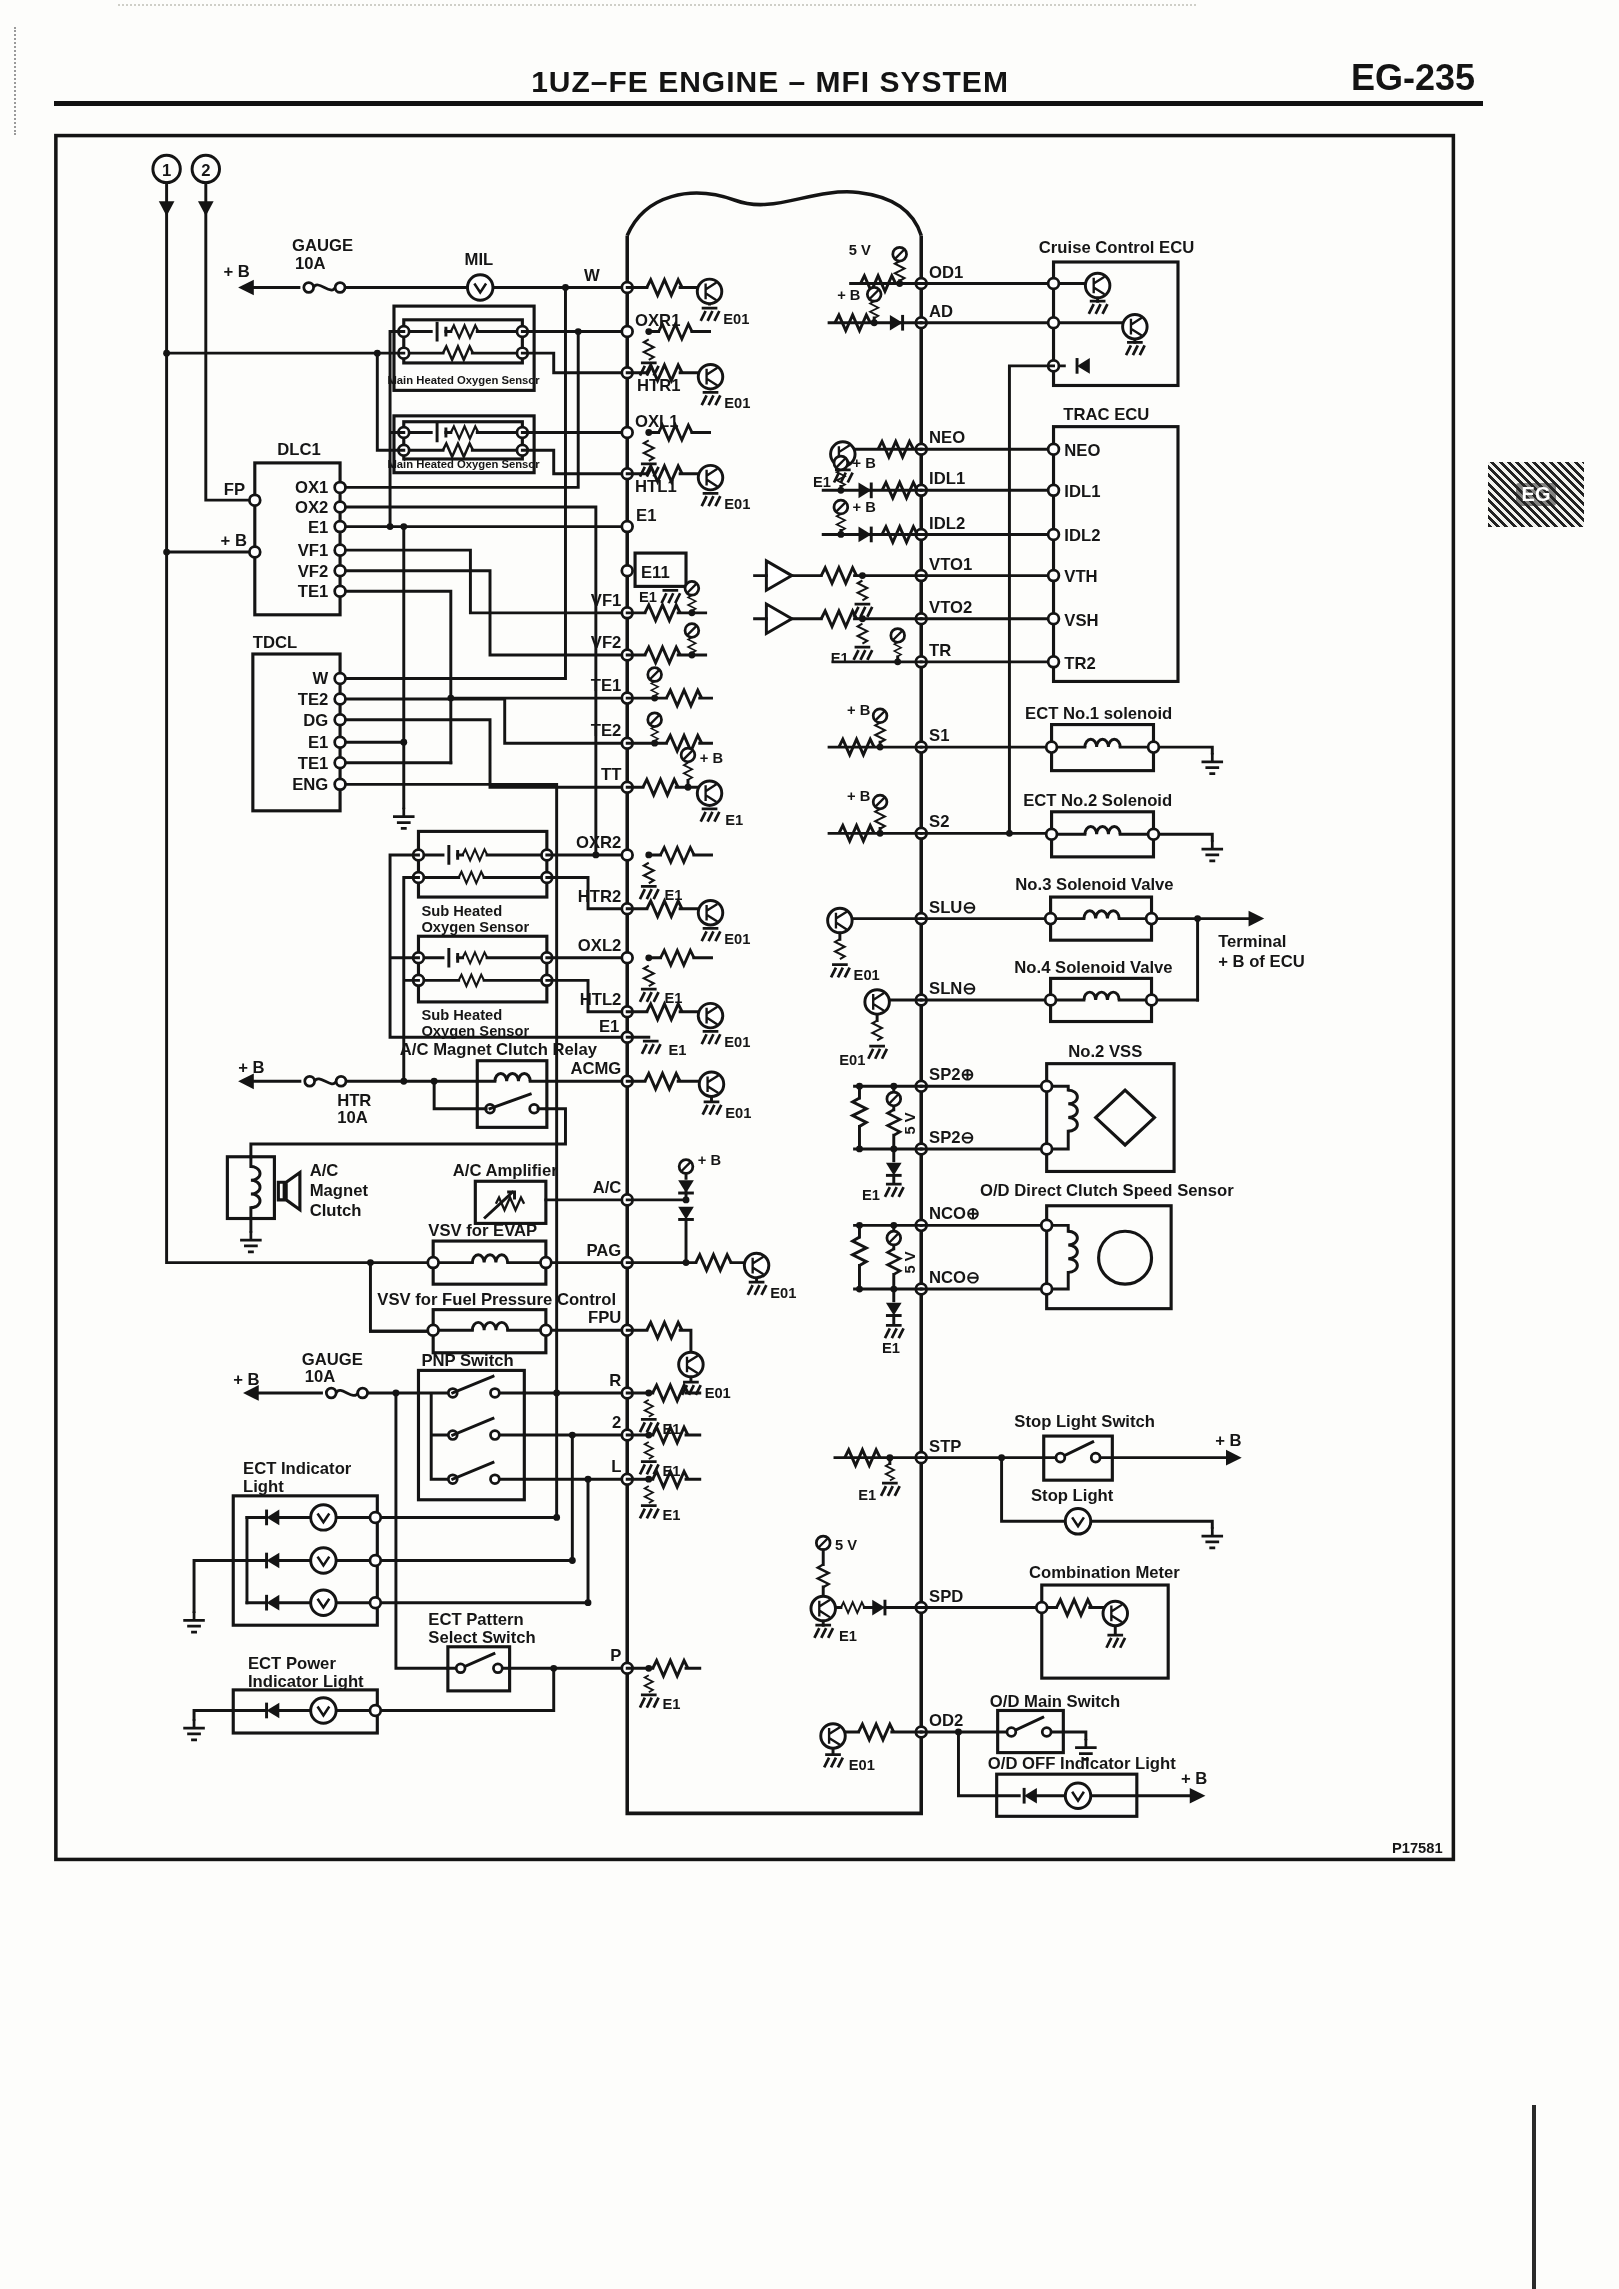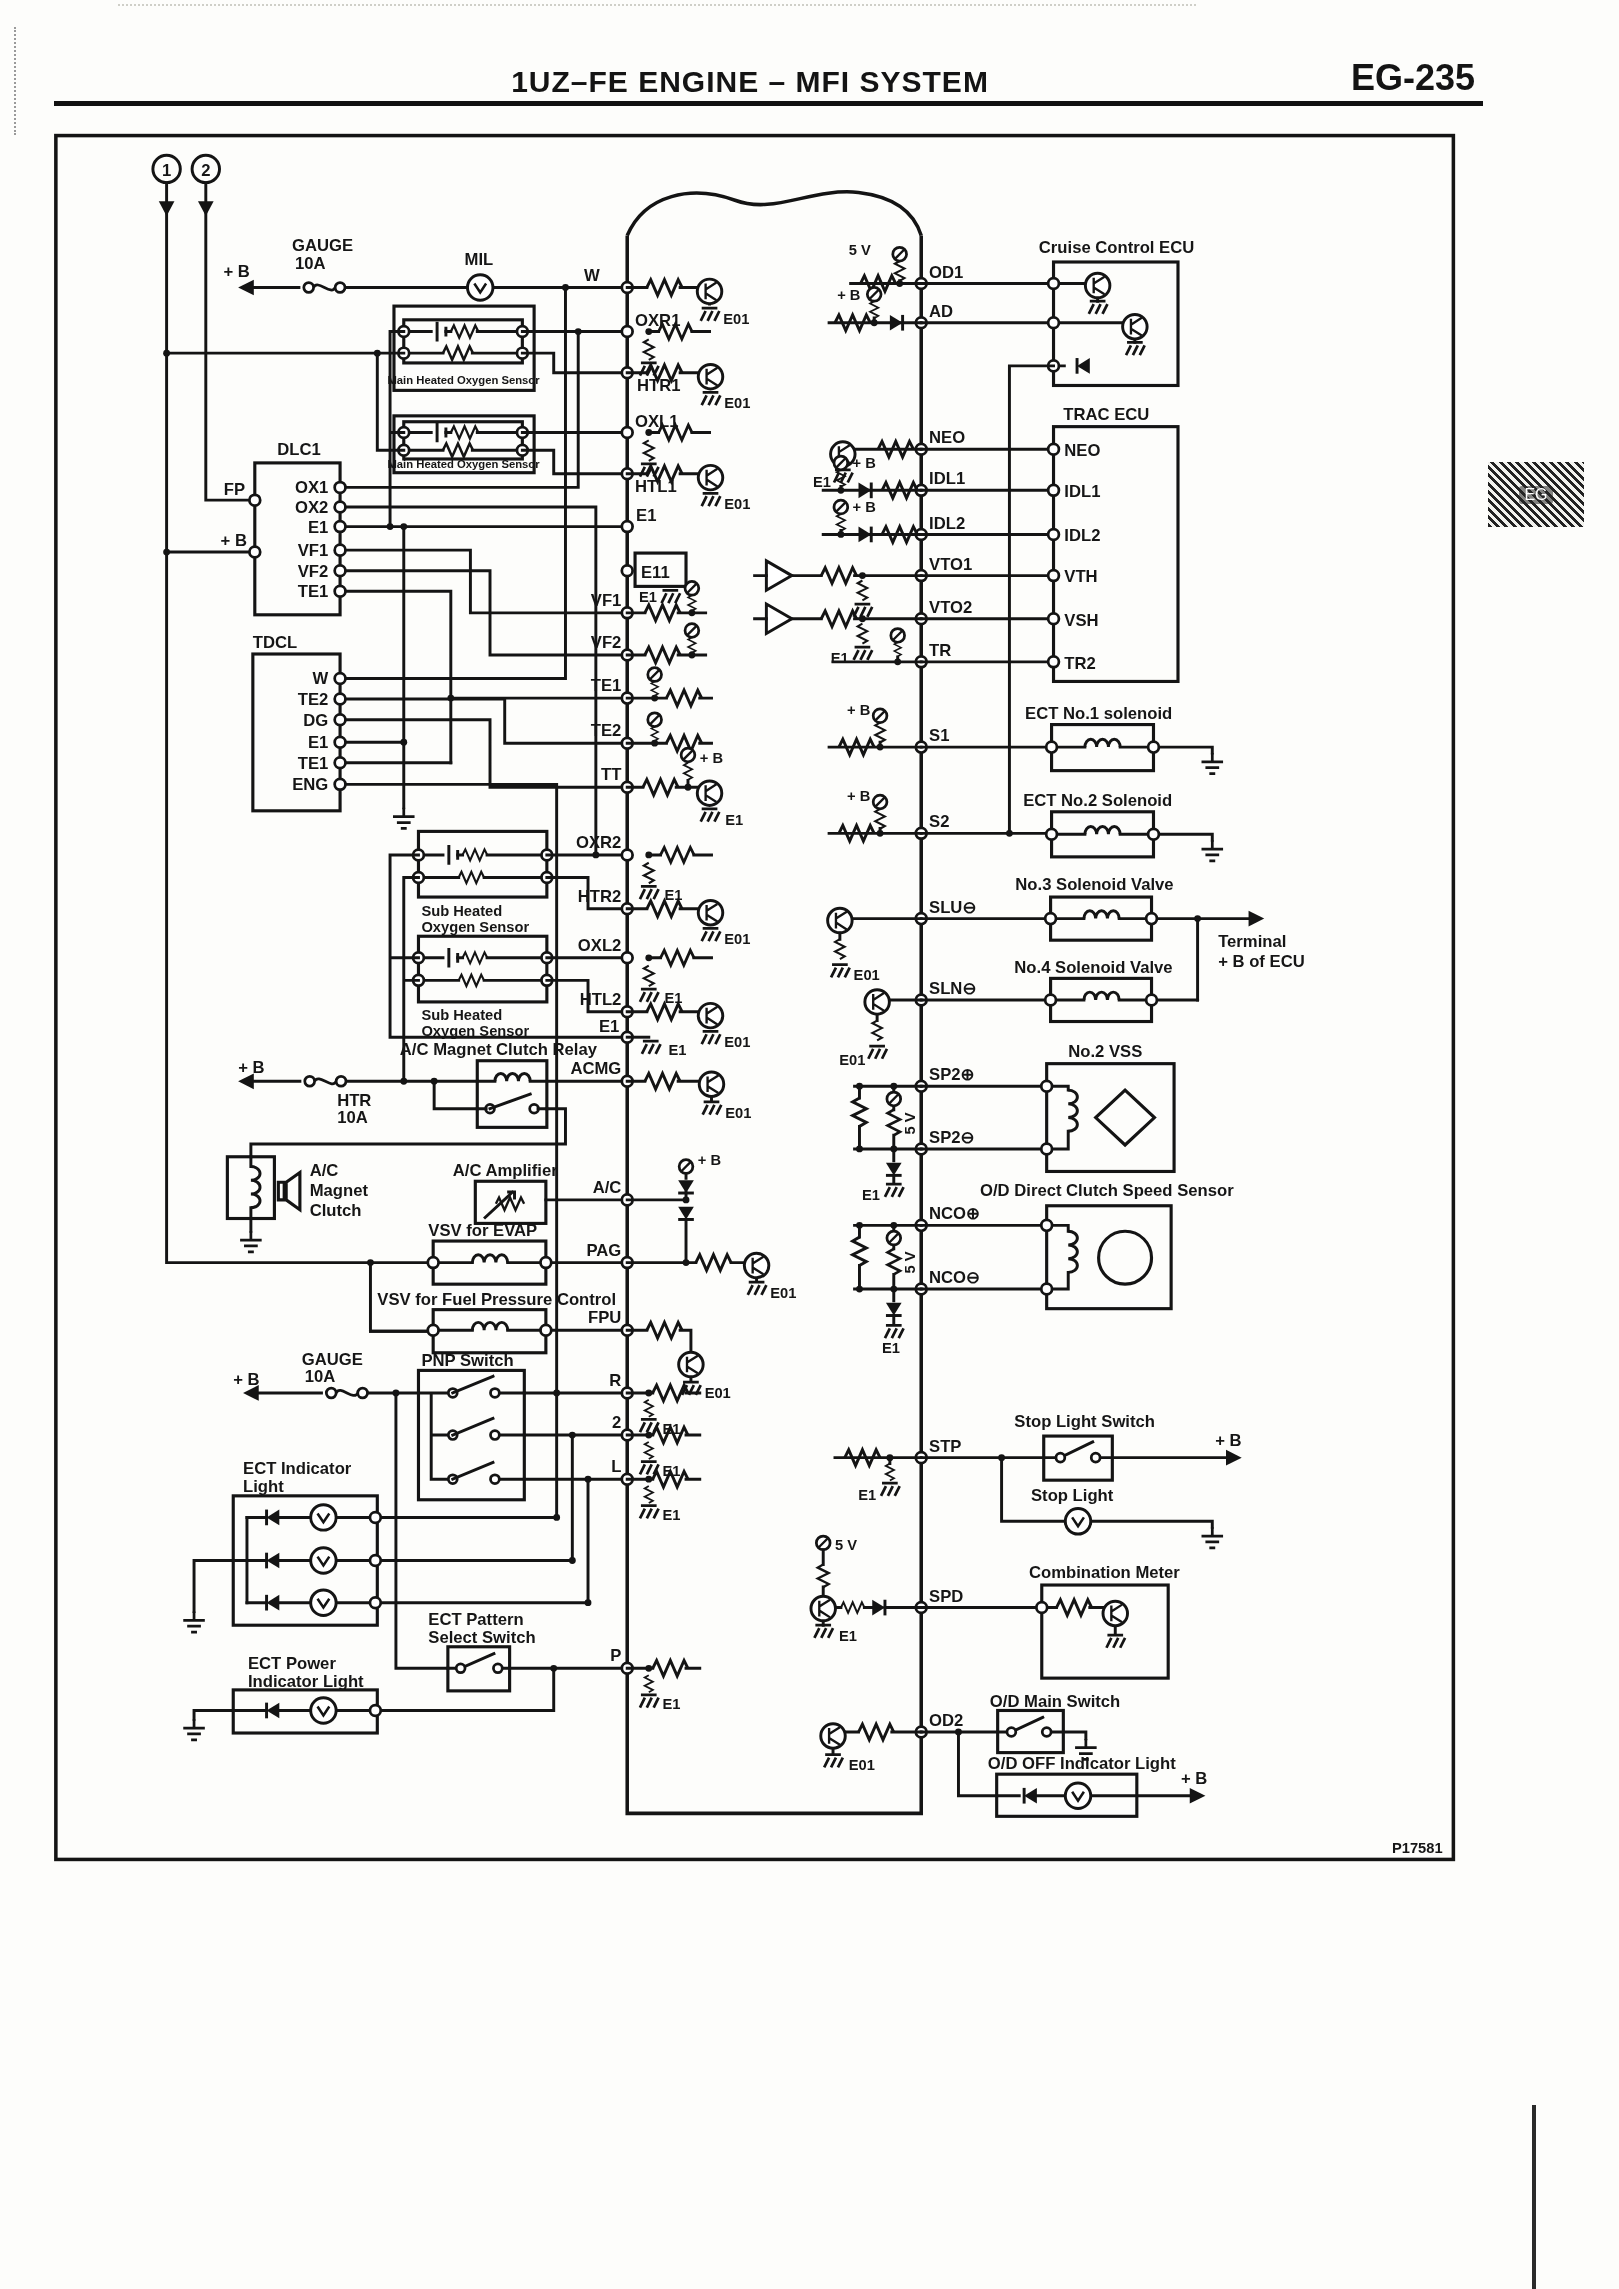--- a/index.html
+++ b/index.html
@@ -1,25 +1,25 @@
 <!DOCTYPE html>
 <html><head>
 <meta charset="utf-8">
 <style>
   html,body{margin:0;padding:0;background:#ffffff;}
   #page{position:relative;width:1619px;height:2290px;background:#fdfdfb;overflow:hidden;
         font-family:"Liberation Sans",sans-serif;color:#141414;}
-  #hdr-title{position:absolute;left:348px;top:65px;width:804px;text-align:center;
+  #hdr-title{position:absolute;left:368px;top:65px;width:804px;text-align:center;
              font-size:30px;font-weight:bold;letter-spacing:1px;}
   #hdr-page{position:absolute;left:1351px;top:57px;font-size:36px;font-weight:bold;}
   #hdr-rule{position:absolute;left:54px;top:101px;width:1429px;height:4.9px;background:#111;}
   #eg-tab{position:absolute;left:1488px;top:462px;width:96px;height:65px;
           background:repeating-linear-gradient(45deg,#222 0 2.9px,#f2f2ee 2.9px 5.9px);
           display:flex;align-items:center;justify-content:center;}
-  #eg-tab span{font-size:16px;font-weight:normal;color:#fff;background:rgba(40,40,40,.55);
+  #eg-tab span{font-size:20px;font-weight:bold;color:#fff;background:rgba(40,40,40,.55);
                padding:0 5.9px;border-radius:2.9px;}
   .artifact-v{position:absolute;left:1532px;top:2105px;width:3.9px;height:184px;background:#2a2a2a;}
   .artifact-dots{position:absolute;left:13.7px;top:27.4px;width:0;height:108px;border-left:2.9px dotted #9a9a9a;}
   .artifact-dots2{position:absolute;left:118px;top:3.9px;width:1078px;height:0;border-top:2px dotted #cfcfc8;}
   svg text{fill:#161616;font-family:"Liberation Sans",sans-serif;font-weight:bold;}
   .tx{font-size:17px;} .sm{font-size:15px;} .tiny{font-size:11.5px;} .fig{font-size:15px;}
   .w{stroke:#141414;stroke-width:3;fill:none;stroke-linecap:square;}
   .w2{stroke:#141414;stroke-width:3.6;fill:none;}
   .box{fill:none;stroke:#141414;stroke-width:3.2;}
 </style>

